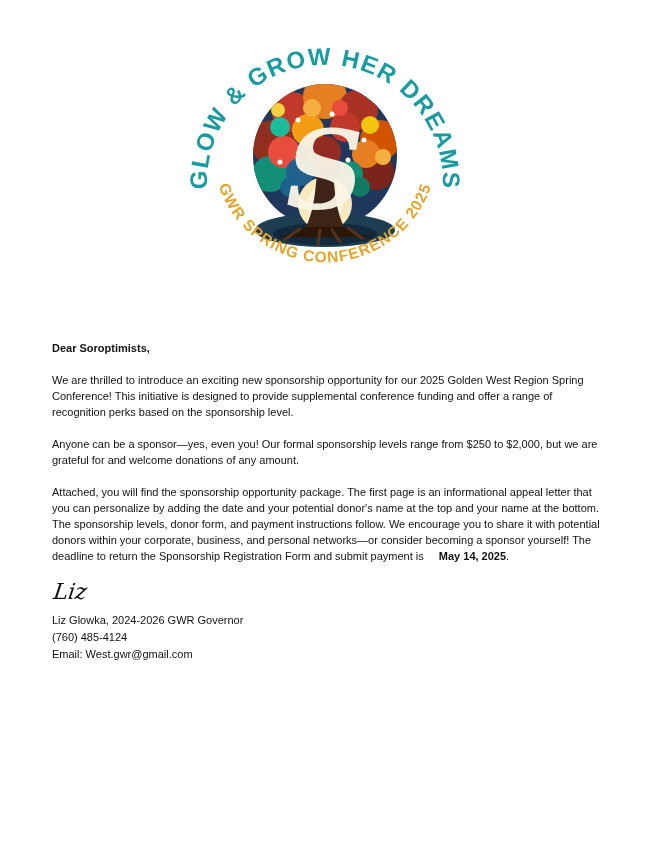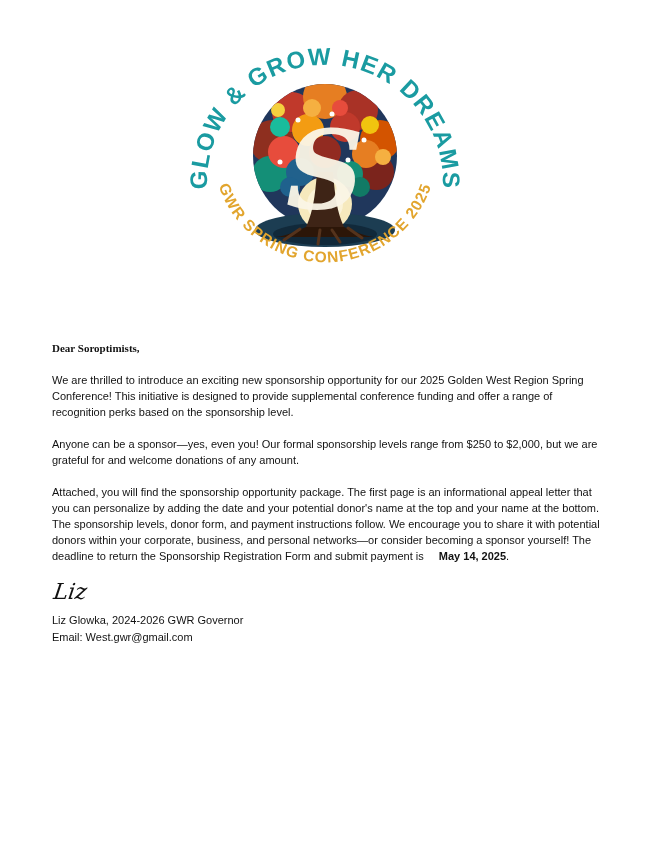--- a/index.html
+++ b/index.html
@@ -18,21 +18,21 @@
     margin: 22px auto 0 auto;
   }
   .letter {
     width: 548px;
     margin: 38px auto 0 52px;
     font-size: 11px;
     line-height: 16px;
     color: #121212;
   }
   .letter p { margin: 0 0 16px 0; }
-  .salutation { font-weight: bold; font-family: Liberation Serif, serif; }
+  .salutation { font-weight: bold; }
   .bold-inline { font-weight: bold; padding-left: 12px; }
   .closing { margin-bottom: 22px !important; }
   .signature {
     font-family: "DejaVu Serif", serif;
     font-style: italic;
     font-size: 22px;
     line-height: 24px;
     margin: 0 0 8px 0;
     transform: skewX(-8deg);
     transform-origin: left bottom;
@@ -120,16 +120,17 @@
 
     <p>
       <span>Attached, you will find the sponsorship opportunity package. The first page is an informational appeal letter that you can personalize by adding the date and your potential donor's name at the top and your name at the bottom. The sponsorship levels, donor form, and payment instructions follow. We encourage you to share it with potential donors within your corporate, business, and personal networks—or consider becoming a sponsor yourself! The deadline to return the Sponsorship Registration Form and submit payment is </span><span class="bold-inline">May 14, 2025</span><span>.</span>
     </p>
 
 
 
     <div class="signature">Liz</div>
 
     <div class="contact">Liz Glowka, 2024-2026 GWR Governor</div>
+    <div class="contact">(760) 485-4124</div>
     <div class="contact">Email: West.gwr@gmail.com</div>
   </div>
 
 </div>
 
 </body></html>

